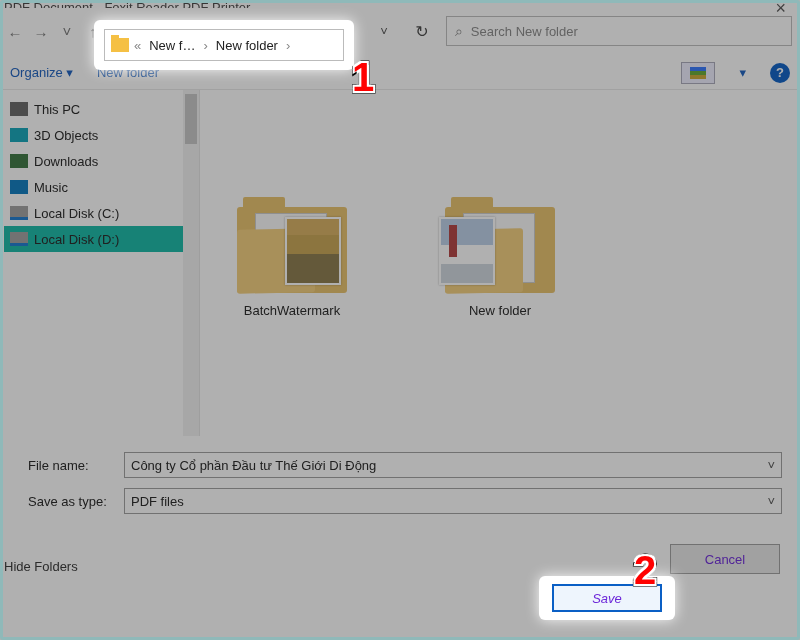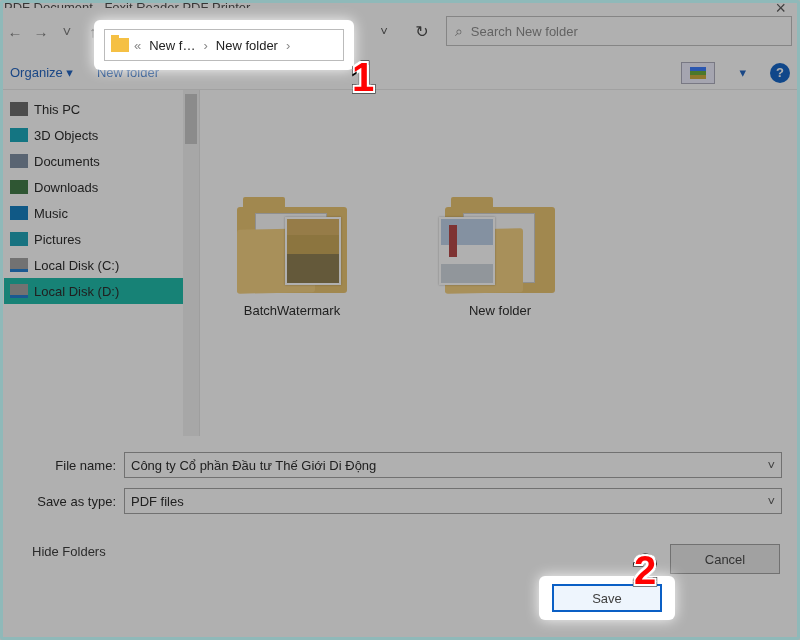--- a/index.html
+++ b/index.html
@@ -67,36 +67,36 @@
   .folder .img { position:absolute; right:6px; top:10px; width:56px; height:68px; background:#dcdcdc; border:2px solid #fff; box-shadow:0 0 2px rgba(0,0,0,.3); }
   .img.im1 { background: linear-gradient(#d7b060 25%, #c8a552 0 55%, #8a7a4a 0); }
   .img.im2 { background: linear-gradient(#c8c8d4 30%, #b7a080 0 70%, #7c6840 0); }
   .img.im3 { background: linear-gradient(#bcd0e8 40%, #fff 0 70%, #cfd8df 0); position:relative; }
   .img.im3::after{content:"";position:absolute;left:8px;top:6px;width:8px;height:32px;background:#b34040;}
   .fname { color:#222; line-height:1.3; }
 
   
   .form { padding:16px 18px 8px 28px; }
   .frow { display:flex; align-items:center; margin-bottom:10px; }
-  .flabel { width:96px; text-align:right; padding-right:8px; color:#222; }
+  .flabel { width:96px; padding-right:8px; color:#222; }
   .finput { flex:1; border:1px solid #9f9f9f; background:#fff; height:26px; padding:0 6px; display:flex; align-items:center; justify-content:space-between; color:#222; }
   .finput .dd { color:#555; }
 
-  .footer { display:flex; align-items:flex-start; padding:12px 20px 0 4px; gap:14px;margin-left:28px; }
+  .footer { display:flex; align-items:flex-end; padding:12px 20px 0 4px; gap:14px; }
   .footer .hf { color:#333; }
   .footer .sp { flex:1; }
-  .btn { width:110px; height:30px; border:1px solid #9f9f9f; background:#e9e9e9; display:flex; align-items:center; justify-content:center; color:#404040; }
+  .btn { width:110px; height:30px; border:1px solid #9f9f9f; background:#e9e9e9; display:flex; align-items:center; justify-content:center; color:#6d28d9; }
   .btn.primary { border:2px solid #0a5fc5; background:#eef5fd; }
 
   
   .highlight { position:absolute; background:#fff; border-radius:6px; box-shadow:0 0 14px rgba(255,255,255,.9); z-index:60; }
   .hl-bc { left:94px; top:20px; width:260px; height:50px; padding:9px 10px; }
   .hl-bc .breadcrumb { border:1px solid #bbb; height:32px; }
   .hl-save { left:539px; top:576px; width:136px; height:44px; display:flex; align-items:center; justify-content:center; }
-  .hl-save .btn { width:110px; height:28px; }
+  .hl-save .btn { width:110px; height:28px;font-style:italic; }
 
   .callout { position:absolute; z-index:70; font-weight:900; font-family:Arial Black, Arial, sans-serif; }
   .callout .num {
     font-size:40px; color:#ff0000;
     -webkit-text-stroke:5px #000; paint-order:stroke fill;
     text-shadow: -2px -2px 0 #fff, 2px -2px 0 #fff, -2px 2px 0 #fff, 2px 2px 0 #fff;
   }
   .co1 { left:352px; top:55px; }
   .co2 { left:634px; top:548px; }
 
@@ -144,34 +144,26 @@
     <ul>
       <li>
           <span class="ticon ico-pc"></span>
           <span>This PC</span>
         </li>
       <li>
           <span class="ticon ico-3d"></span>
           <span>3D Objects</span>
         </li>
       <li>
-          <span class="ticon ico-docs"></span>
-          <span>Documents</span>
-        </li>
-      <li>
           <span class="ticon ico-downloads"></span>
           <span>Downloads</span>
         </li>
       <li>
           <span class="ticon ico-music"></span>
           <span>Music</span>
-        </li>
-      <li>
-          <span class="ticon ico-pictures"></span>
-          <span>Pictures</span>
         </li>
       <li>
           <span class="ticon ico-disk"></span>
           <span>Local Disk (C:)</span>
         </li>
       <li class="sel">
           <span class="ticon ico-disk"></span>
           <span>Local Disk (D:)</span>
         </li>
     </ul>

